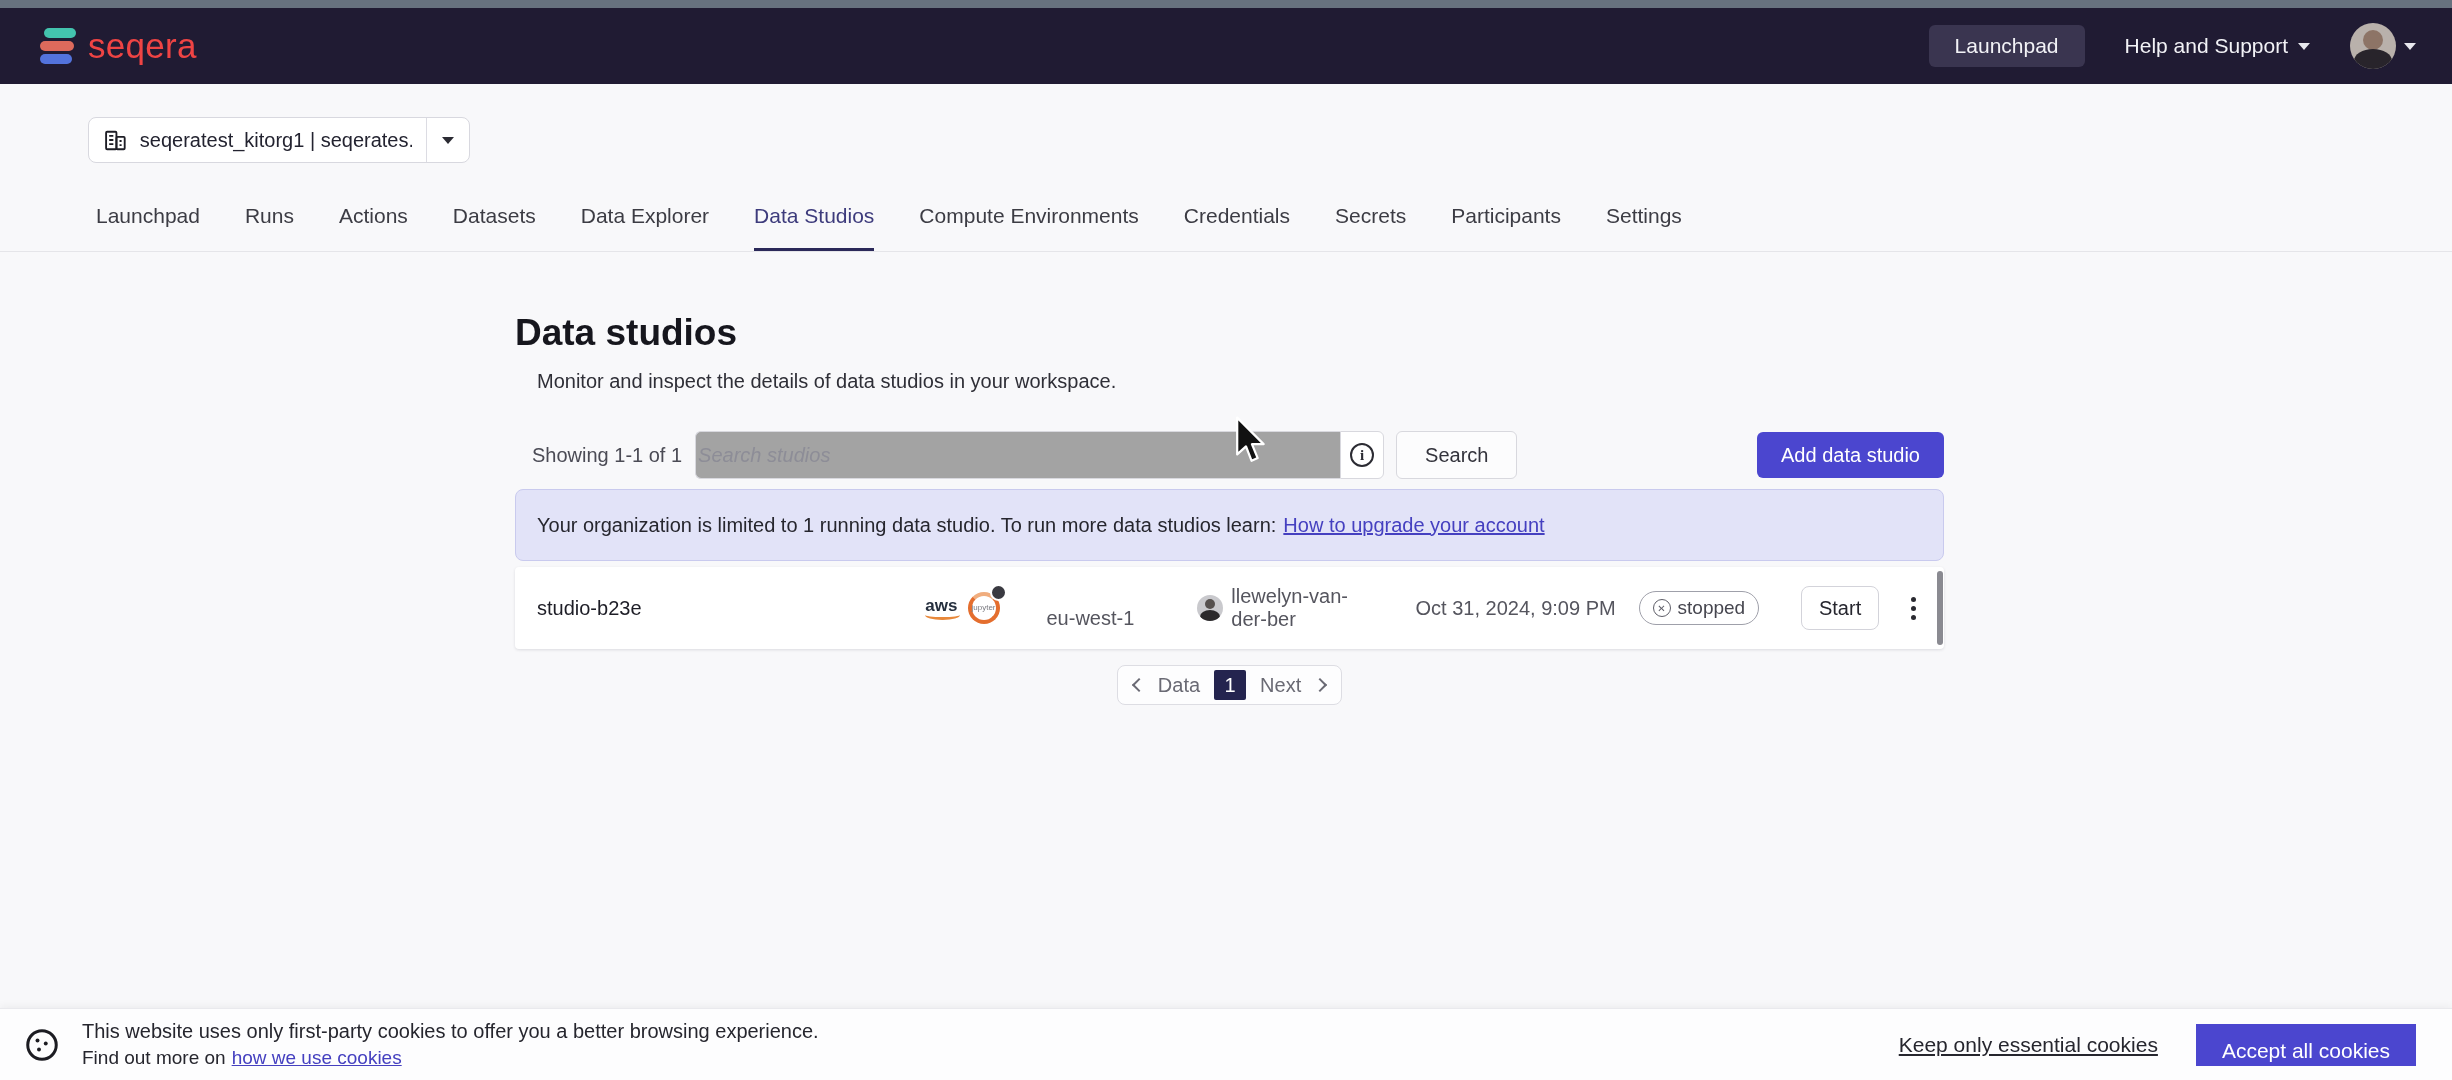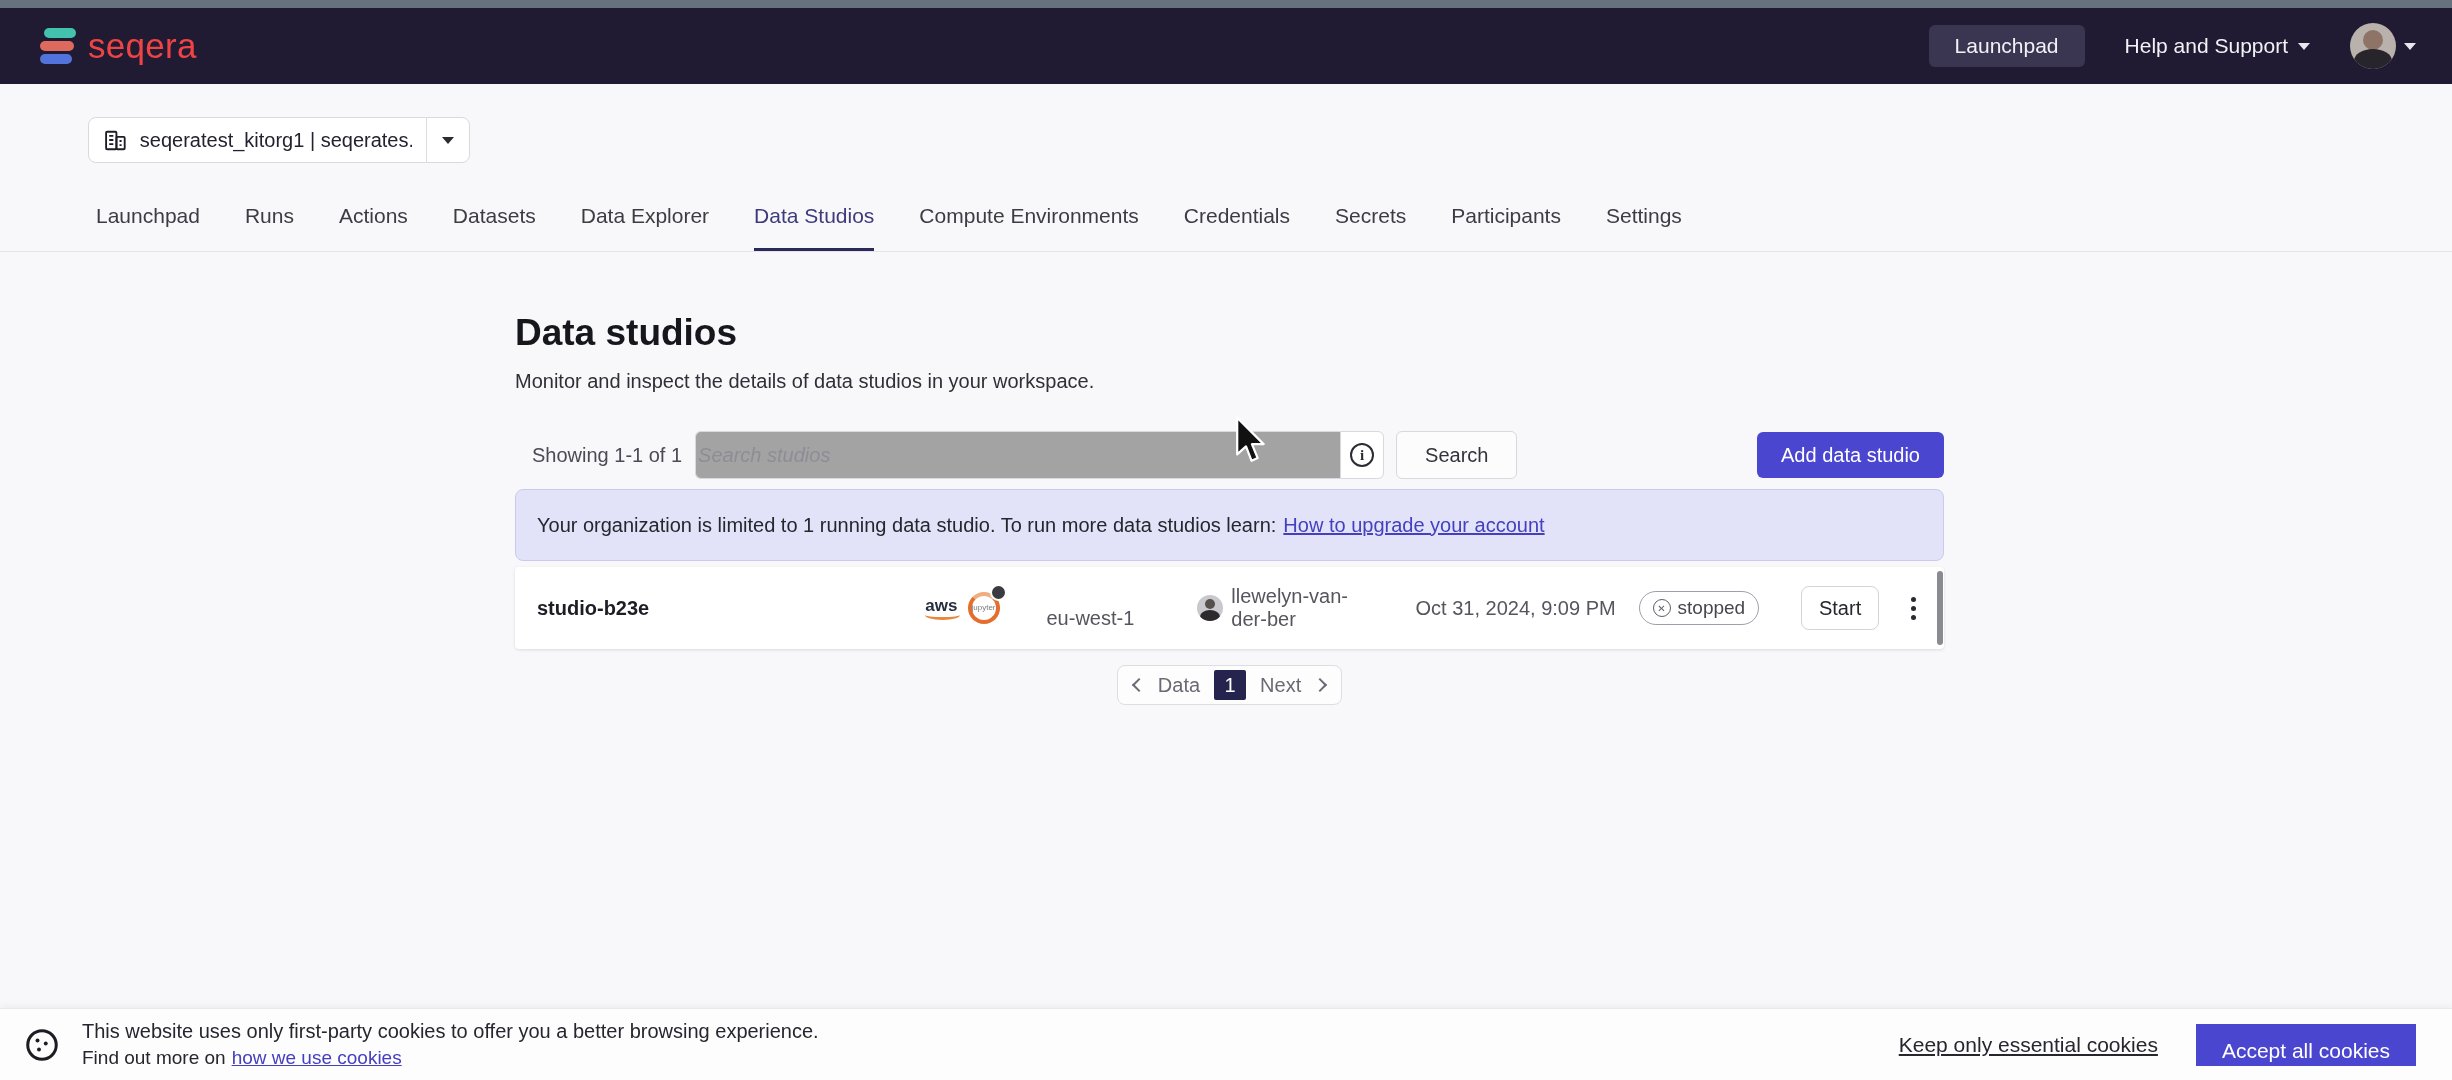--- a/index.html
+++ b/index.html
@@ -43,21 +43,21 @@
 
   
   .tabbar { position:absolute; top:196px; left:0; right:0; height:56px; border-bottom:1px solid #e5e5e9; }
   .tabs { display:flex; gap:45px; margin-left:96px; height:100%; align-items:flex-end; }
   .tab { font-size:21px; color:#3c3c44; padding-bottom:20px; border-bottom:3px solid transparent; cursor:pointer; white-space:nowrap; }
   .tab.active { color:#3d3b7c; font-weight:500; border-bottom-color:#2b2959; }
 
   
   .main { position:absolute; top:312px; left:515px; width:1429px; }
   .page-title { font-size:37px; font-weight:700; color:#16161d; }
-  .page-subtitle { margin-top:16px; font-size:20px; color:#2f2f37; }
+  .page-subtitle { margin-top:16px; font-size:20px; color:#2f2f37;margin-left:22px; }
 
   .controls { margin-top:42px; height:40px; display:flex; align-items:center;justify-content:center; }
   .showing { font-size:20px; color:#4b4b55; margin-left:17px; white-space:nowrap; }
   .search-group { display:flex; margin-left:13px; height:48px; }
   .search-input { width:645px; height:48px; border:1px solid #d8d8de; border-right:none; border-radius:6px 0 0 6px;
                   background:#a3a3a3; padding:0 2px; font-size:20px; font-family:"Liberation Sans", sans-serif; color:#2b2b33; }
   .search-input::placeholder { font-style:italic; color:#8d8d97; }
   .info-box { width:44px; height:48px; border:1px solid #d8d8de; border-radius:0 6px 6px 0; background:#fff;
               display:flex; align-items:center; justify-content:center; cursor:pointer; }
   .info-icon { width:24px; height:24px; border:2px solid #2c2c33; border-radius:50%; color:#2c2c33;
@@ -70,21 +70,21 @@
 
   
   .banner { margin-top:14px; height:72px; background:#e2e3f8; border:1px solid #c9caee; border-radius:8px;
             display:flex; align-items:center; padding:0 21px; font-size:20px; color:#26262e; }
   .banner a { color:#4540c0; margin-left:7px; text-decoration:underline; cursor:pointer; }
 
   
   .card { position:relative; margin-top:6px; height:82px; background:#fff; border-radius:4px;
           box-shadow:0 1px 3px rgba(20,20,40,0.12); }
   .row { display:flex; align-items:center; height:100%; padding:0 22px; }
-  .cell-name { width:420px; font-size:20px; font-weight:700; color:#1d1d26; }
+  .cell-name { width:420px; font-size:20px; font-weight:400; color:#1d1d26; }
   .providers { display:flex; align-items:center; gap:8px; width:80px; }
   .aws-logo { position:relative; font-size:17px; font-weight:700; color:#252f3e; line-height:1; padding-bottom:6px; }
   .aws-logo::after { content:""; position:absolute; left:0; right:-2px; bottom:0; height:7px;
                      border-bottom:3px solid #e8883a; border-radius:0 0 50% 50%; }
   .jupyter { position:relative; width:36px; height:36px; }
   .jupyter .ring { position:absolute; inset:2px; border-radius:50%; border:4px solid #e46e2e;
                    border-top-color:#f0ad7e; background:#fff; }
   .jupyter .jtxt { position:absolute; left:0; right:0; top:13px; text-align:center; font-size:8px; color:#7a7a80; }
   .jupyter .jbadge { position:absolute; right:-5px; top:-6px; width:17px; height:17px; border-radius:50%;
                      background:#3a3a41; border:2px solid #fff; }

